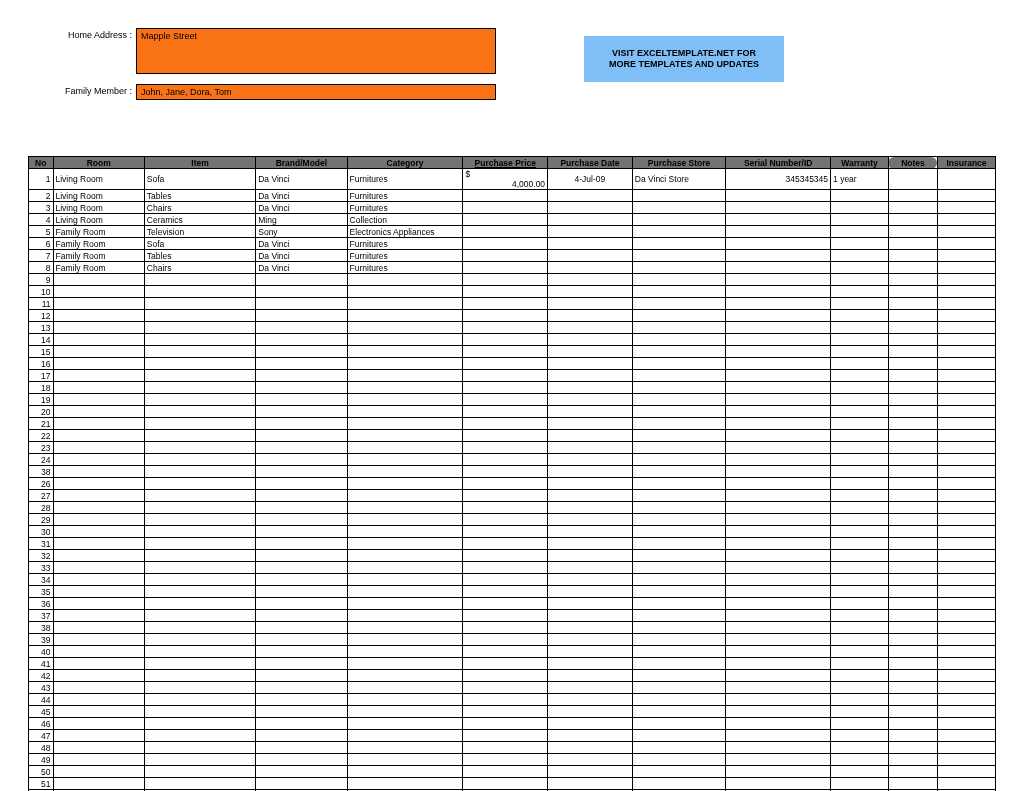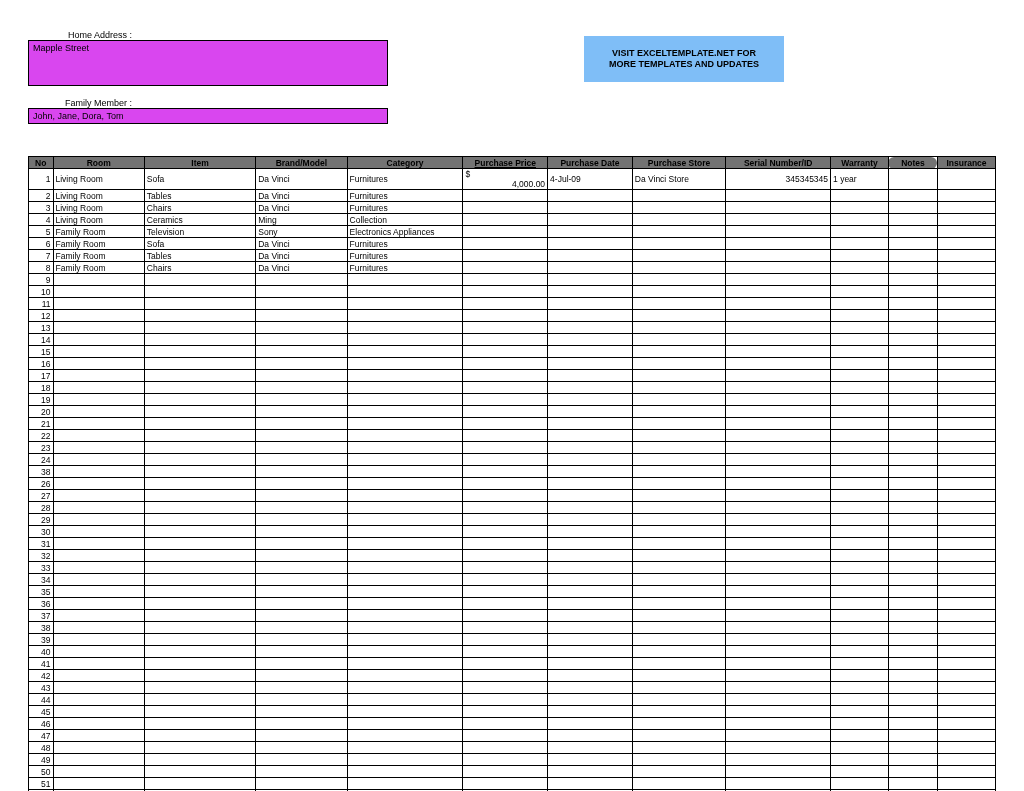--- a/index.html
+++ b/index.html
@@ -14,32 +14,31 @@
   }
   .header-area {
     position: relative;
     height: 120px;
     margin-bottom: 8px;
   }
   .field-row {
     display: flex;
     align-items: flex-start;
     margin-bottom: 10px;
-    flex-direction: column;
   }
   .field-label {
     width: 108px;
     text-align: right;
     padding-right: 4px;
     font-size: 9px;
     padding-top: 2px;
   }
   .field-box {
     border: 1px solid #000;
-    background: #d946ef;
+    background: #f97316;
     padding: 2px 4px;
     font-size: 9px;
   }
   .address-box {
     width: 360px;
     height: 46px;
   }
   .member-box {
     width: 360px;
     height: 16px;
@@ -79,21 +78,21 @@
     background: #737373;
     font-weight: bold;
     text-align: center;
   }
   .col-no { width: 22px; text-align: right; }
   .col-room { width: 82px; }
   .col-item { width: 100px; }
   .col-brand { width: 82px; }
   .col-cat { width: 104px; }
   .col-price { width: 76px; text-decoration: underline; }
-  .col-date { width: 76px; text-align: left; }
+  .col-date { width: 76px; text-align: center; }
   .col-store { width: 84px; }
   .col-serial { width: 94px; text-align: right; }
   .col-warr { width: 52px; }
   .col-notes { width: 44px; border-radius: 6px; }
   .col-ins { width: 52px; }
   td.num { text-align: right; }
   td.price span.cur { float: left; }
   td.price span.val { float: right; margin-left: 48px; }
 </style>
 </head>

